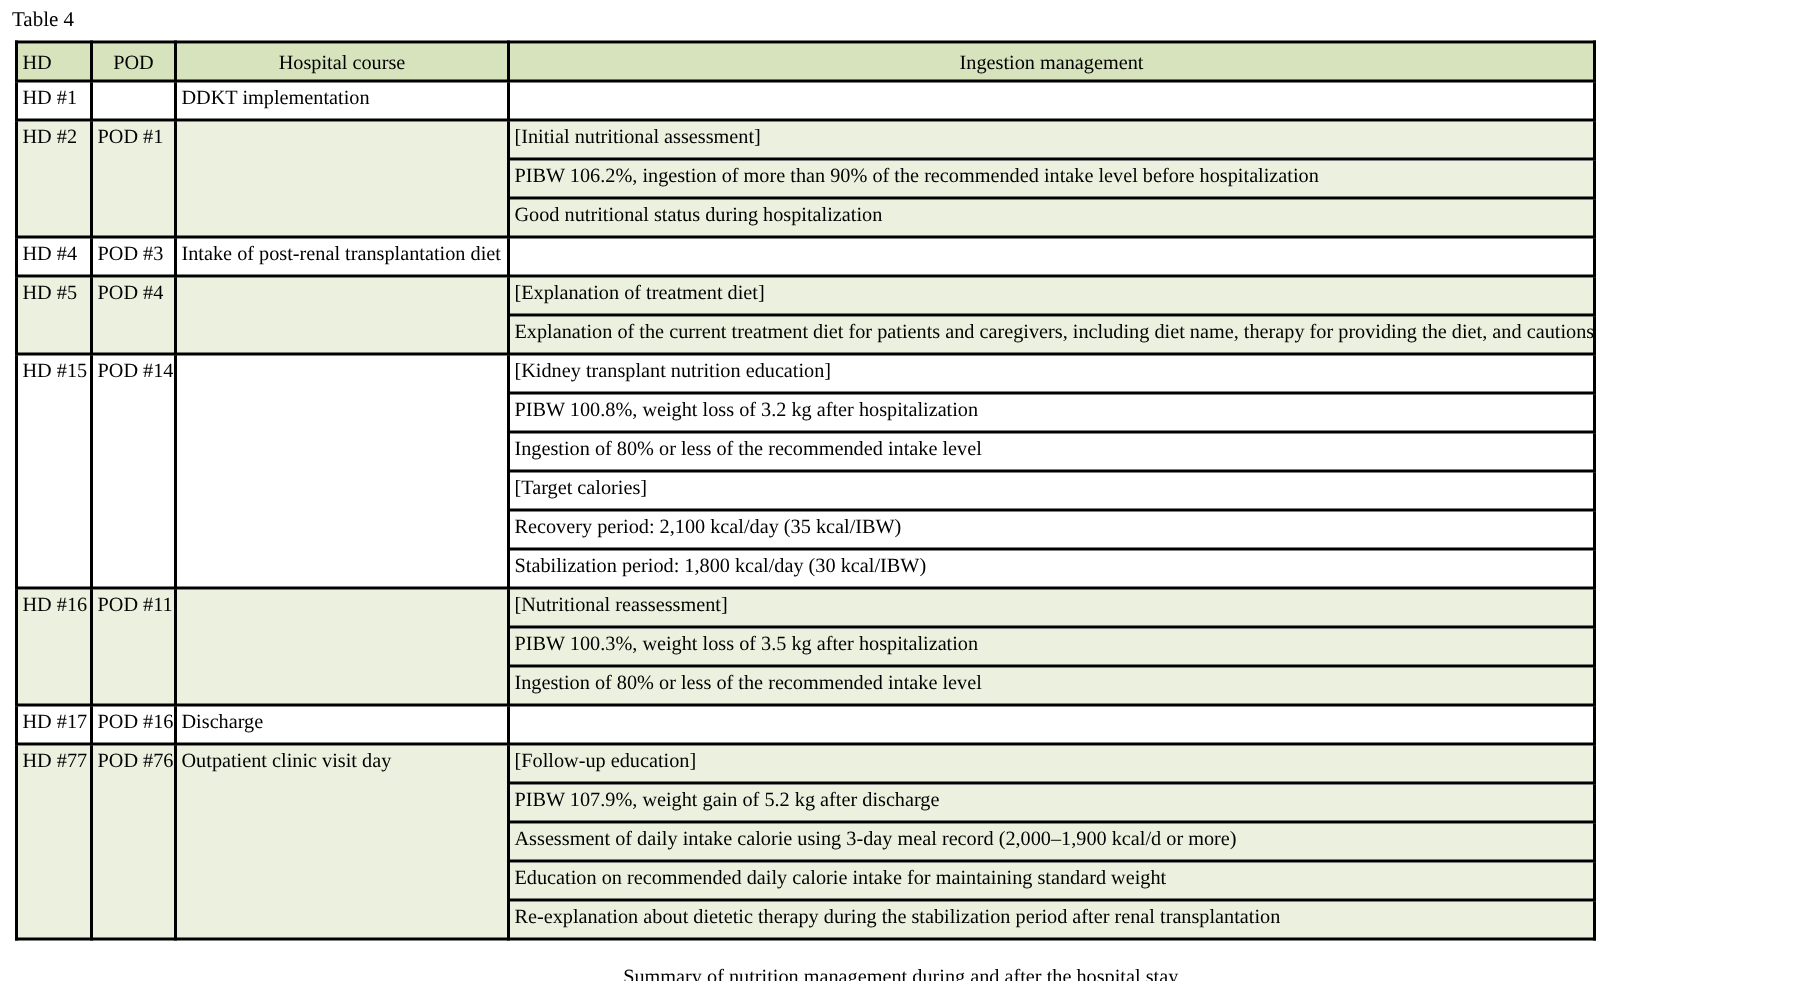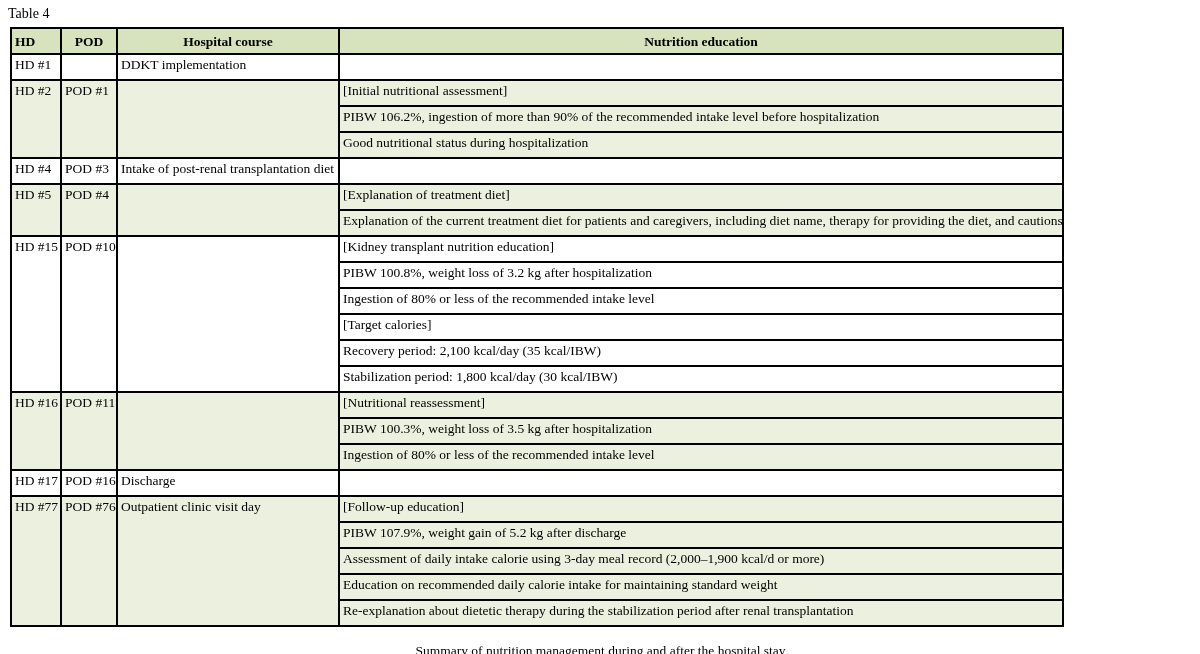--- a/index.html
+++ b/index.html
@@ -33,21 +33,21 @@
     border:2px solid var(--border-c);
     font-size:13.5px;
     padding:2px 3px 1px 3px;
     height:26px;
     vertical-align:top;
     overflow:hidden;
     white-space:nowrap;
   }
   thead th{
     background:var(--header-bg);
-    font-weight:bold;
+    font-weight:normal;
     text-align:center;
     vertical-align:middle;
   }
   thead th.first{text-align:left;}
   tr.shaded td{background:var(--band-bg);}
   tr.plain td{background:var(--row-bg);}
   .caption{
     width:1185px;
     text-align:center;
     font-size:13.5px;
@@ -69,21 +69,21 @@
     <col class="c-hd">
       <col class="c-pod">
       <col class="c-course">
       <col class="c-nutrition">
   </colgroup>
   <thead>
     <tr>
       <th class="first">HD</th>
       <th>POD</th>
       <th>Hospital course</th>
-      <th>Nutrition education</th>
+      <th>Ingestion management</th>
     </tr>
   </thead>
   <tbody>
       <tr class="plain">
         <td rowspan="1">HD #1</td>
         <td rowspan="1"></td>
         <td rowspan="1">DDKT implementation</td>
         <td></td>
       </tr>
       <tr class="shaded">
@@ -108,21 +108,21 @@
         <td rowspan="2">HD #5</td>
         <td rowspan="2">POD #4</td>
         <td rowspan="2"></td>
         <td>[Explanation of treatment diet]</td>
       </tr>
       <tr class="shaded">
         <td>Explanation of the current treatment diet for patients and caregivers, including diet name, therapy for providing the diet, and cautions</td>
       </tr>
       <tr class="plain">
         <td rowspan="6">HD #15</td>
-        <td rowspan="6">POD #10</td>
+        <td rowspan="6">POD #14</td>
         <td rowspan="6"></td>
         <td>[Kidney transplant nutrition education]</td>
       </tr>
       <tr class="plain">
         <td>PIBW 100.8%, weight loss of 3.2 kg after hospitalization</td>
       </tr>
       <tr class="plain">
         <td>Ingestion of 80% or less of the recommended intake level</td>
       </tr>
       <tr class="plain">

